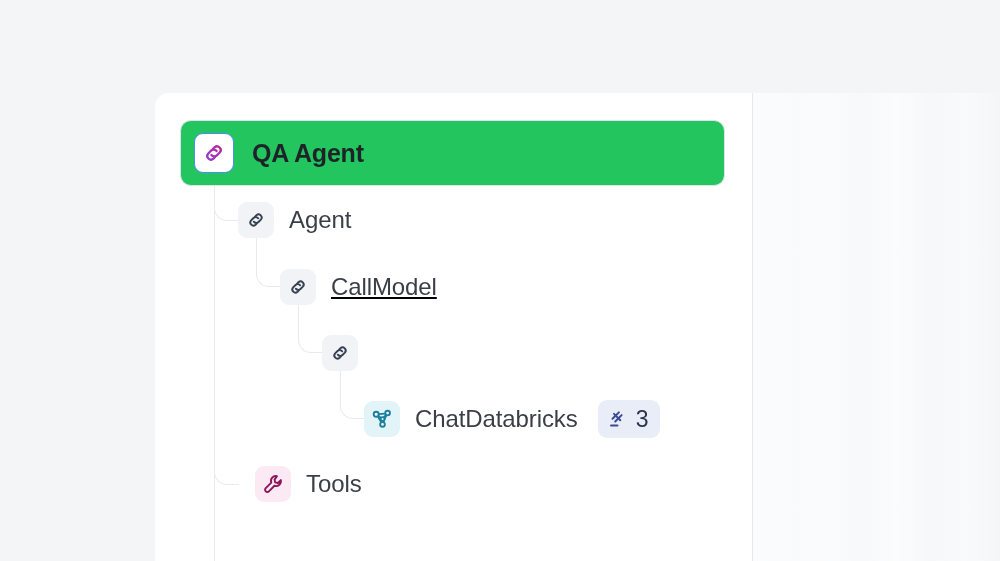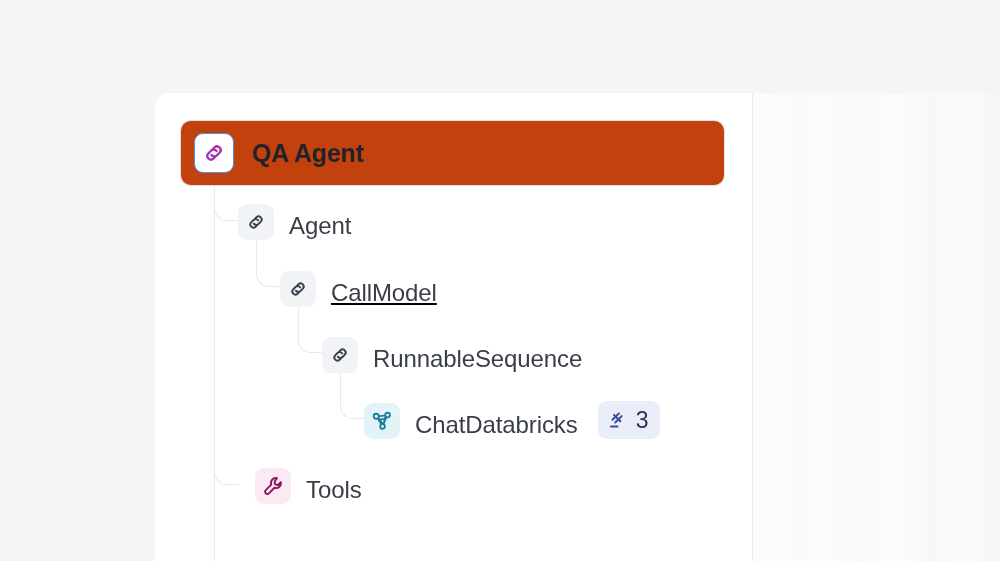--- a/index.html
+++ b/index.html
@@ -89,21 +89,21 @@
   }
 
   
   .node-root {
     position: absolute;
     left: 25px;           
     top: 27px;            
     width: 545px;
     height: 66px;
     box-sizing: border-box;
-    background: #c2410c;
+    background: #22c55e;
     border: 1px solid #dde3ea;
     border-radius: 11px;
     display: flex;
     align-items: center;
     padding-left: 13px;
   }
   .root-icon-box {
     width: 40px;
     height: 40px;
     box-sizing: border-box;
@@ -121,21 +121,21 @@
     font-weight: bold;
     color: #1f2329;
     letter-spacing: -0.2px;
     white-space: nowrap;
   }
 
   
   .node {
     position: absolute;
     display: flex;
-    align-items: flex-end;
+    align-items: center;
     height: 40px;
     white-space: nowrap;
   }
   .node-icon {
     width: 36px;
     height: 36px;
     border-radius: 9px;
     display: flex;
     align-items: center;
     justify-content: center;
@@ -236,21 +236,20 @@
       <span class="node-label">CallModel</span>
     </div>
 
     <div class="node" style="left:167px; top:240px;">
       <span class="node-icon icon-chain-bg">
         <svg width="22" height="22" viewBox="0 0 24 24" fill="none">
           <path d="M9.6 13.8a3.4 3.4 0 0 0 5.1.4l2.6-2.6a3.4 3.4 0 0 0-4.8-4.8l-1.5 1.5" stroke="#374151" stroke-width="2.1" stroke-linecap="round" stroke-linejoin="round"></path>
           <path d="M14.4 10.2a3.4 3.4 0 0 0-5.1-.4l-2.6 2.6a3.4 3.4 0 0 0 4.8 4.8l1.5-1.5" stroke="#374151" stroke-width="2.1" stroke-linecap="round" stroke-linejoin="round"></path>
         </svg>
       </span>
-      <span class="node-label">RunnableSequence</span>
     </div>
 
     <div class="node" style="left:209px; top:306px;">
       <span class="node-icon icon-graph-bg">
         <svg width="24" height="24" viewBox="0 0 24 24" fill="none">
           <g stroke="#1b7f9e" stroke-width="1.8" stroke-linecap="round">
             <path d="M6.6 7.4 L17.2 6.4"></path>
             <path d="M6.6 7.4 L12.4 17.2"></path>
             <path d="M17.2 6.4 L12.4 17.2"></path>
             <path d="M6.6 7.4 L12.4 12.0"></path>

